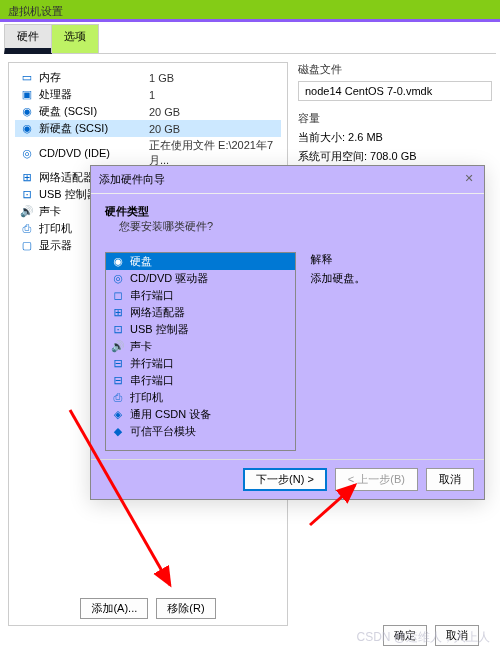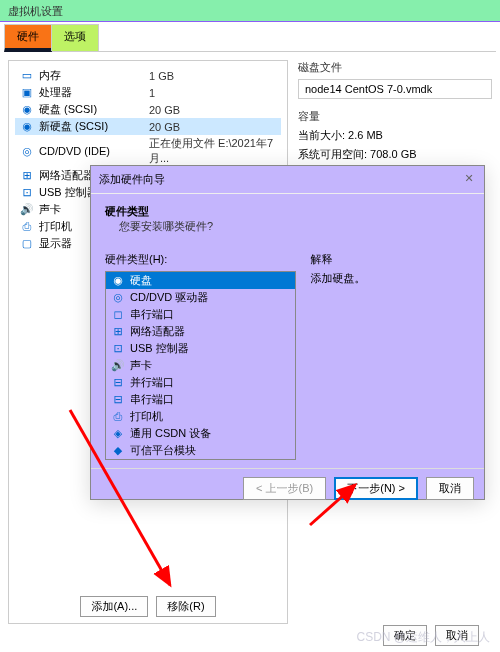--- a/index.html
+++ b/index.html
@@ -1,20 +1,20 @@
 <!DOCTYPE html>
 <html><head>
 <meta charset="utf-8">
 <style>
 * { box-sizing: border-box; margin: 0; padding: 0; font-family: "Microsoft YaHei", "Segoe UI", sans-serif; font-size: 11px; }
 body { background: #fff; width: 500px; height: 652px; position: relative; overflow: hidden; }
-.titlebar { height: 22px; padding: 4px 8px; color: #333; background: #86efac; border-bottom: 1px solid #8b5cf6; }
+.titlebar { height: 22px; padding: 4px 8px; color: #333; background: #84cc16; border-bottom: 3px solid #8b5cf6; }
 .tabs { display: flex; border-bottom: 1px solid #ccc; margin: 2px 4px 0; }
 .tab { padding: 4px 12px; border: 1px solid #ccc; border-bottom: none; background: #bef264; margin-right: -1px; }
-.tab.active { background: #f97316; border-bottom: 4px solid #0f172a; margin-bottom: -1px; }
+.tab.active { background: #e5e5e5; border-bottom: 6px solid #0f172a; margin-bottom: -1px; }
 .content { display: flex; padding: 8px; gap: 10px; height: 580px; }
 .left-panel { width: 280px; border: 1px solid #ccc; padding: 6px; display: flex; flex-direction: column; }
 .dev-header { display: flex; padding: 2px 6px; font-weight: normal; color: #333; }
 .dev-header .c1 { width: 130px; } .dev-header .c2 { flex: 1; }
 .dev-list { flex: 1; }
 .dev-row { display: flex; align-items: center; padding: 1px 4px; }
 .dev-row.sel { background: #cce8ff; }
 .dev-row .ico { width: 16px; height: 14px; margin-right: 4px; display: flex; align-items: center; justify-content: center; color: #0066cc; }
 .dev-row .name { width: 110px; } .dev-row .summ { flex: 1; color: #333; }
 .dev-btns { display: flex; gap: 8px; justify-content: center; padding-top: 6px; }
@@ -128,21 +128,20 @@
   <div class="wiz-title">
     <span>添加硬件向导</span>
     <span class="wiz-close">✕</span>
   </div>
   <div class="wiz-head">
     <div class="h1">硬件类型</div>
     <div class="h2">您要安装哪类硬件?</div>
   </div>
   <div class="wiz-body">
     <div class="wiz-col" style="flex:1.2">
-      <div class="lbl">硬件类型(H):</div>
       <div class="hw-list" id="hw-list">
           <div class="hw-item sel">
             <span class="ico">◉</span>
             <span>硬盘</span>
           </div>
           <div class="hw-item">
             <span class="ico">◎</span>
             <span>CD/DVD 驱动器</span>
           </div>
           <div class="hw-item">
@@ -182,22 +181,22 @@
             <span>可信平台模块</span>
           </div>
         </div>
     </div>
     <div class="wiz-col">
       <div class="lbl">解释</div>
       <div>添加硬盘。</div>
     </div>
   </div>
   <div class="wiz-foot">
+    <button class="foot-btn primary">下一步(N) &gt;</button>
     <button class="foot-btn dis">&lt; 上一步(B)</button>
-    <button class="foot-btn primary">下一步(N) &gt;</button>
     <button class="foot-btn">取消</button>
   </div>
 </div>
 
 <svg class="arrow" style="left:60px;top:400px" width="130" height="200">
   <defs>
       <marker id="ah1" markerWidth="8" markerHeight="8" refX="6" refY="3" orient="auto">
         <path d="M0,0 L7,3 L0,6 Z" fill="#f00"></path>
       </marker>
     </defs>

